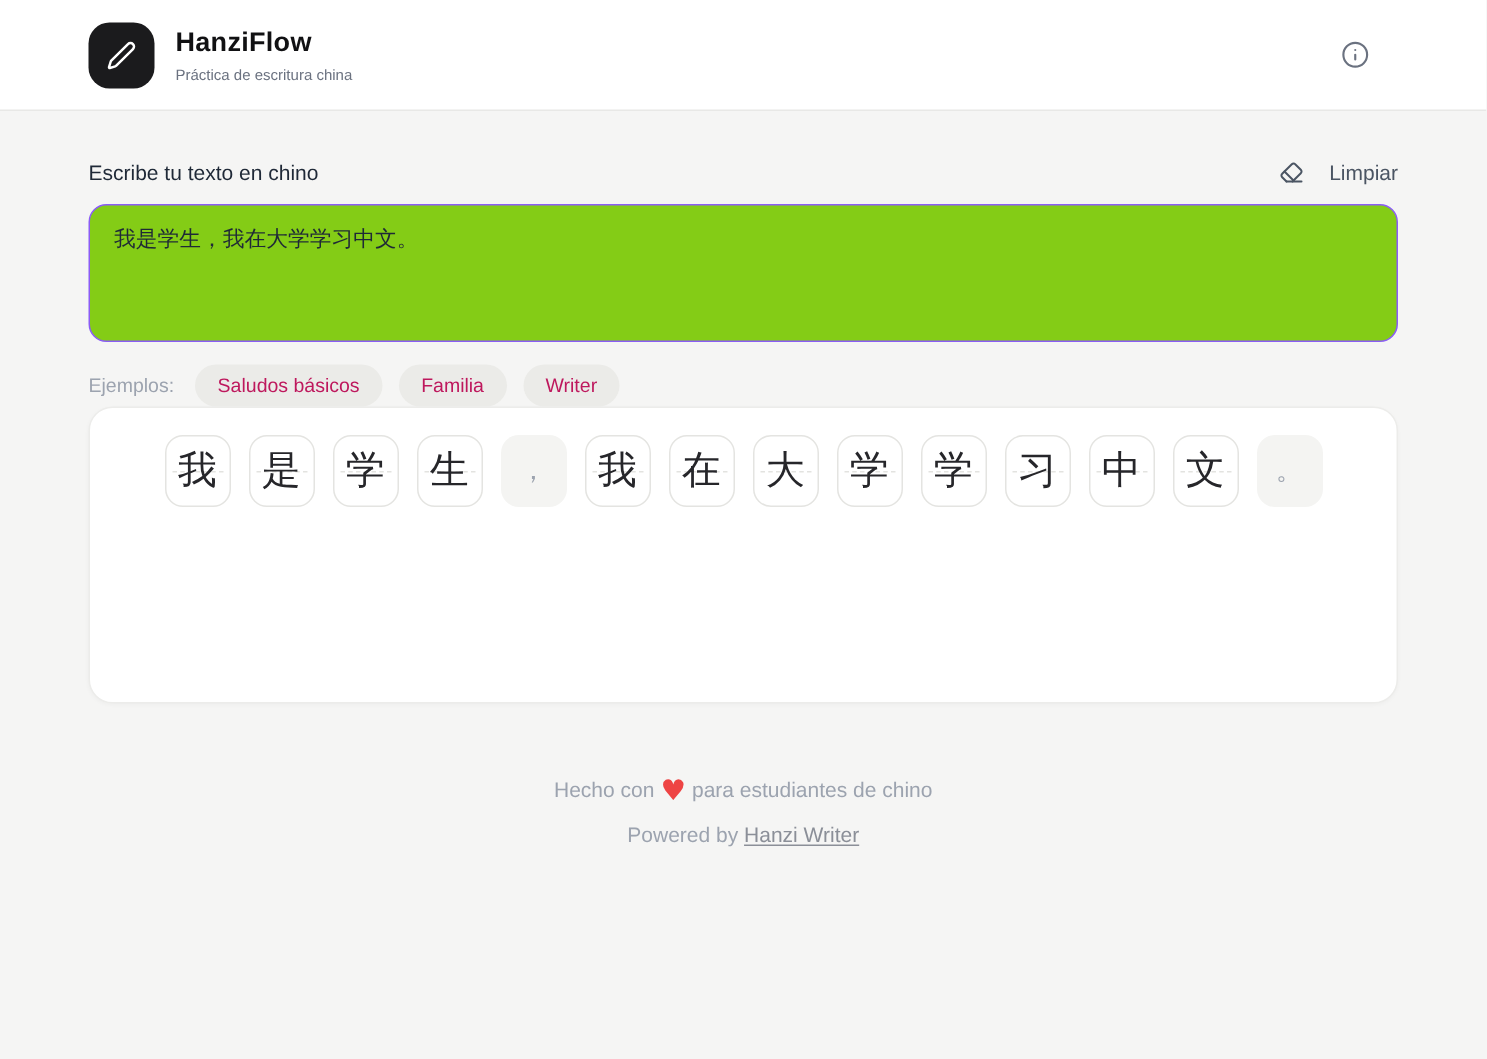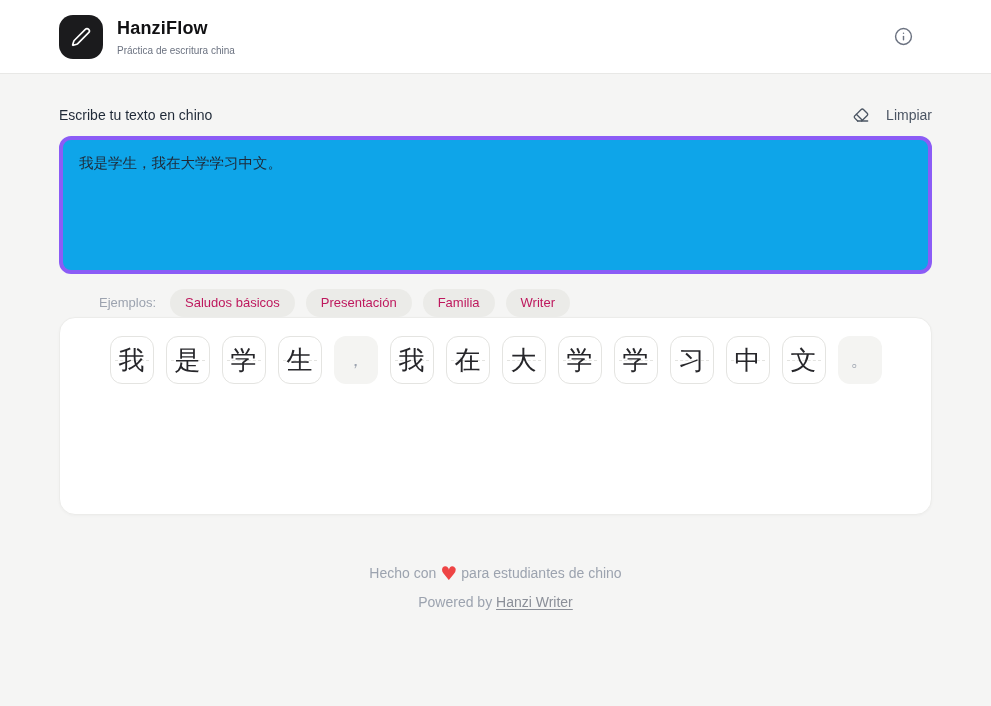--- a/index.html
+++ b/index.html
@@ -50,39 +50,39 @@
   .input-label { font-size: 14px; color: #1f2937; font-weight: 500; }
   .clear-btn {
     display: flex; align-items: center; gap: 17px;
     background: none; border: none; cursor: pointer;
     font-family: inherit; font-size: 14px; color: #4b5563;
   }
   .clear-btn svg { width: 16px; height: 16px; }
 
   .text-input {
     width: 100%;
-    height: 138px;
+    height: 92px;
     resize: none;
-    background: #0ea5e9;
-    border: 4px solid #8b5cf6;
+    background: #84cc16;
+    border: 1px solid #8b5cf6;
     border-radius: 12px;
     padding: 13px 16px;
     font-family: inherit;
     font-size: 14.5px;
     line-height: 1.5;
     color: #1f2937;
     outline: none;
     display: block;
   }
 
   .examples-row {
     display: flex; align-items: center; gap: 11px;
     margin-top: 15px;
   }
-  .examples-label { font-size: 13px; color: #9ca3af; margin-right: 3px; margin-left: 40px; }
+  .examples-label { font-size: 13px; color: #9ca3af; margin-right: 3px; }
   .chip {
     background: #ebebe8;
     border: none; cursor: pointer;
     border-radius: 999px;
     padding: 6px 15px;
     font-family: inherit;
     font-size: 13px;
     color: #be185d;
     line-height: 1.2;
   }
@@ -204,21 +204,20 @@
       <span>Limpiar</span>
     </button>
   </div>
 
   <textarea class="text-input" spellcheck="false" style="">我是学生，我在大学学习中文。</textarea>
 
   <div class="examples-row">
     <span class="examples-label">Ejemplos:</span>
     <span class="chips" style="display:flex;gap:11px">
         <button class="chip">Saludos básicos</button>
-        <button class="chip">Presentación</button>
         <button class="chip">Familia</button>
         <button class="chip">Writer</button>
       </span>
   </div>
 
 
   <section class="chars-card">
     <div class="tiles-row">
         <div class="tile">
           <span class="glyph">我</span>

